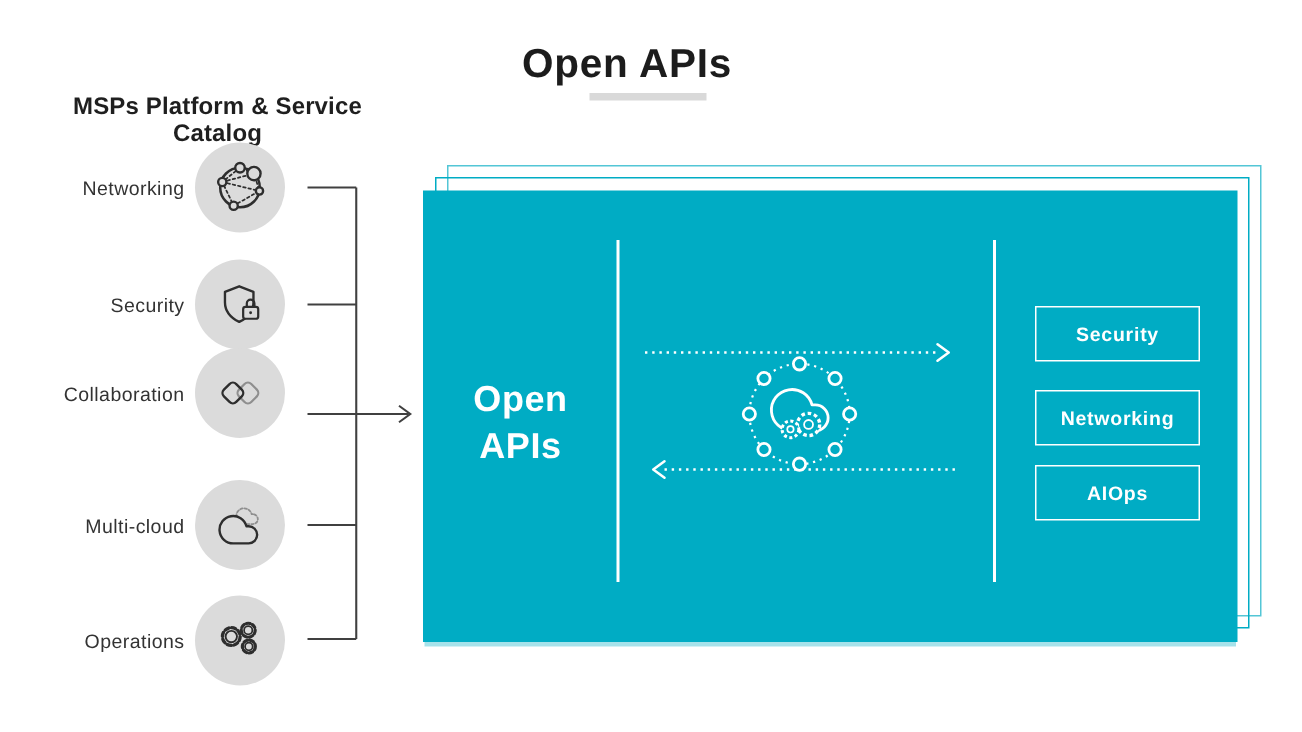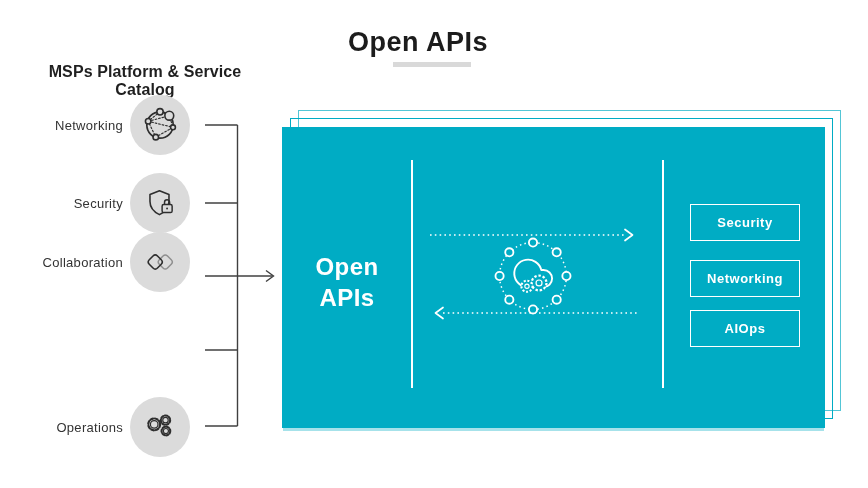--- a/index.html
+++ b/index.html
@@ -112,20 +112,33 @@
   <div class="cat-row row-2">
     <div class="cat-label">Collaboration</div>
     <div class="cat-circle">
       <svg width="38" height="38" viewBox="0 0 36 36">
         <rect class="ic-light" stroke-width="1.4" x="17.5" y="12.5" width="11" height="11" rx="3" transform="rotate(45 23 18)"></rect>
         <rect class="ic" stroke-width="1.5" x="8" y="12.5" width="11" height="11" rx="3" transform="rotate(45 13.5 18)"></rect>
       </svg>
     </div>
   </div>
 
+  <div class="cat-row row-3">
+    <div class="cat-label">Multi-cloud</div>
+    <div class="cat-circle">
+      <svg width="38" height="38" viewBox="0 0 36 36">
+        <g transform="translate(15,5) scale(0.62)">
+          <path class="ic-light" stroke-width="1.8" stroke-dasharray="2.4 2" d="M18 10 h-1.26 A8 8 0 1 0 9 20 h9 a5 5 0 0 0 0 -10 z"></path>
+        </g>
+        <g transform="translate(4,8) scale(1.08)">
+          <path class="ic" stroke-width="1.4" style="fill:var(--icon-circle-gray)" d="M18 10 h-1.26 A8 8 0 1 0 9 20 h9 a5 5 0 0 0 0 -10 z"></path>
+        </g>
+      </svg>
+    </div>
+  </div>
 
   <div class="cat-row row-4">
     <div class="cat-label">Operations</div>
     <div class="cat-circle">
       <svg width="38" height="38" viewBox="0 0 36 36">
         <g class="ic">
           <circle cx="12.5" cy="15.5" r="5.6" stroke-width="2.1" stroke-dasharray="2.6 1.8"></circle>
           <circle cx="12.5" cy="15.5" r="3.6" stroke-width="1.2"></circle>
           <circle cx="23.2" cy="11.5" r="4.4" stroke-width="2" stroke-dasharray="2.3 1.6"></circle>
           <circle cx="23.2" cy="11.5" r="2.6" stroke-width="1.1"></circle>

